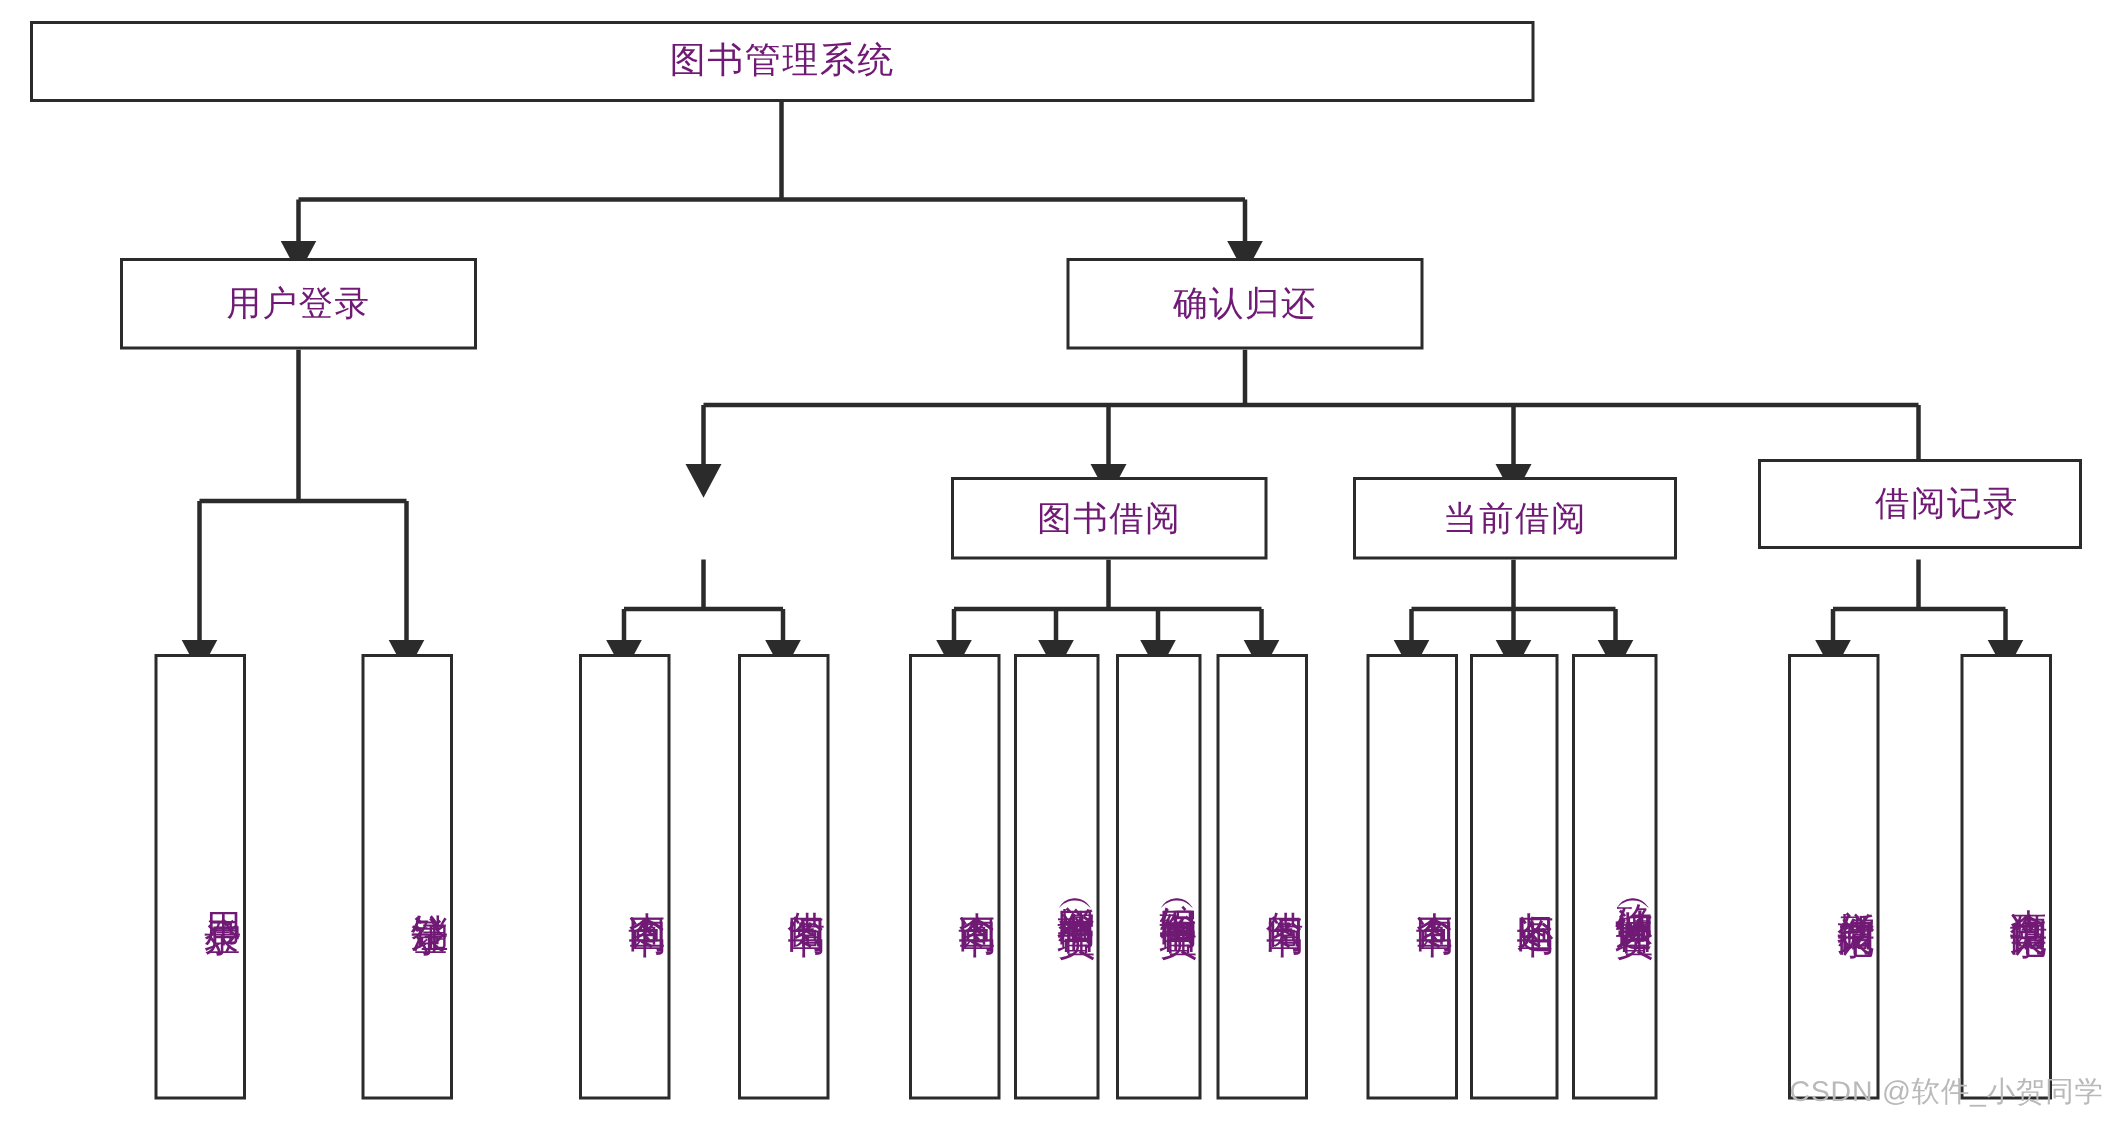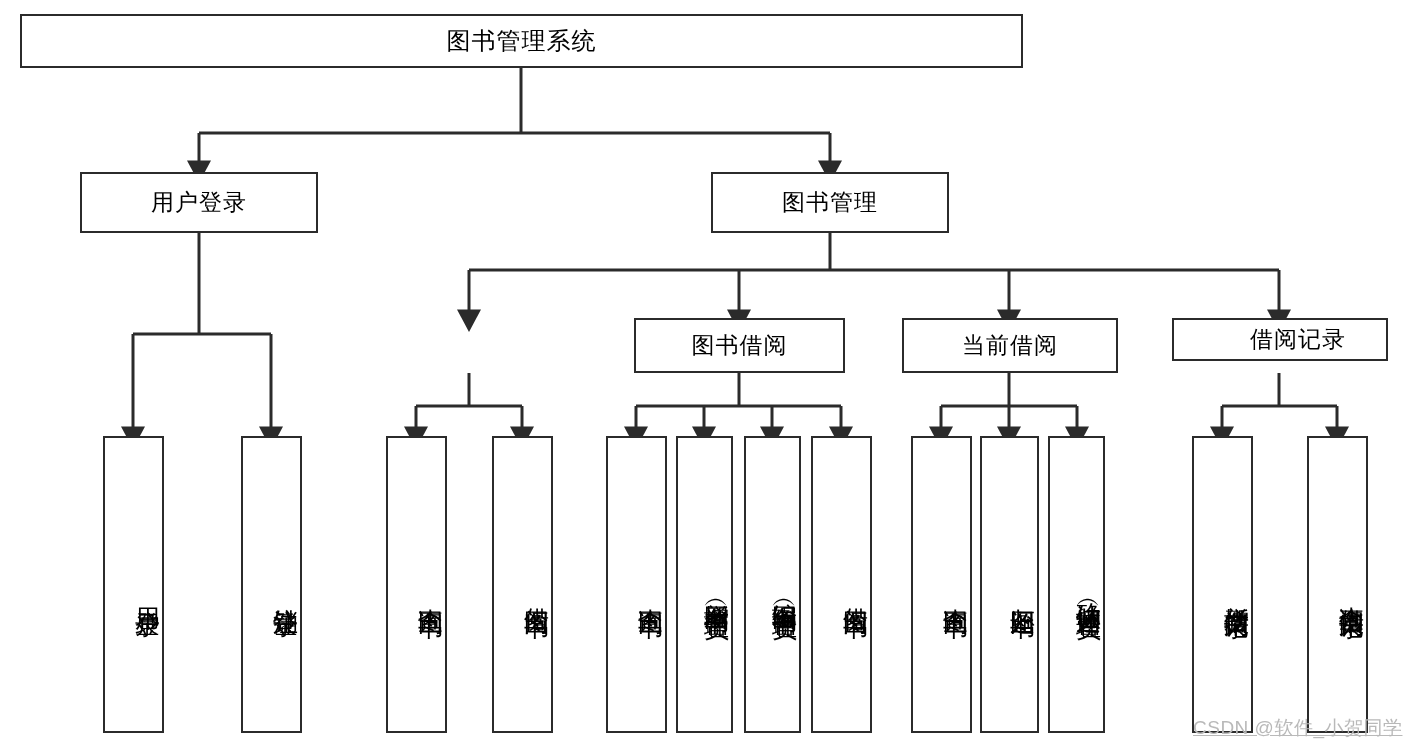--- a/index.html
+++ b/index.html
@@ -27,21 +27,21 @@
     pointer-events: none;
   }
   .node {
     position: absolute;
     box-sizing: border-box;
     border: 2.5px solid #2b2b2b;
     background: #ffffff;
     display: flex;
     align-items: center;
     justify-content: center;
-    color: #000000;
+    color: #701a75;
   }
   .node-h {
     font-size: 23px;
     letter-spacing: 1px;
     line-height: 1.1;
     white-space: nowrap;
   }
   .node-root {
     font-size: 24px;
   }
@@ -62,21 +62,20 @@
     display: block;
     white-space: nowrap;
   }
   .watermark {
     position: absolute;
     font-size: 19px;
     color: #b9b9b9;
     white-space: nowrap;
     letter-spacing: 0.5px;
     font-family: "Liberation Sans", "DejaVu Sans", sans-serif;
-    text-decoration: underline;
   }
 </style>
 </head>
 <body>
 
 <div id="diagram-root">
 
   <svg id="edges-layer" viewBox="0 0 1405 747" width="1405" height="747" xmlns="http://www.w3.org/2000/svg">
     <defs>
       <marker id="arrow" markerWidth="12" markerHeight="12" refX="1.2" refY="4" orient="auto" markerUnits="strokeWidth">
@@ -130,33 +129,33 @@
 
   <div class="node node-h node-root" style="left:20px; top:14px; width:1003px; height:54px;">
     <span>图书管理系统</span>
   </div>
 
   <div class="node node-h" style="left:80px; top:172px; width:238px; height:61px;">
     <span>用户登录</span>
   </div>
 
   <div class="node node-h" style="left:711px; top:172px; width:238px; height:61px;">
-    <span>图书管理</span>
+    <span>确认归还</span>
   </div>
 
 
   <div class="node node-h" style="left:634px; top:318px; width:211px; height:55px;">
     <span>图书借阅</span>
   </div>
 
   <div class="node node-h" style="left:902px; top:318px; width:216px; height:55px;align-items:center;">
     <span>当前借阅</span>
   </div>
 
-  <div class="node node-h" style="left:1172px; top:318px; width:216px; height:43px;padding-left:36px;">
+  <div class="node node-h" style="left:1172px; top:306px; width:216px; height:60px;padding-left:36px;">
     <span>借阅记录</span>
   </div>
 
   <div class="node node-v" style="left:103px; top:436px; width:61px; height:297px;">
     <span class="vlabel">用户登录</span>
   </div>
   <div class="node node-v" style="left:241px; top:436px; width:61px; height:297px;">
     <span class="vlabel">注销登录</span>
   </div>
 

